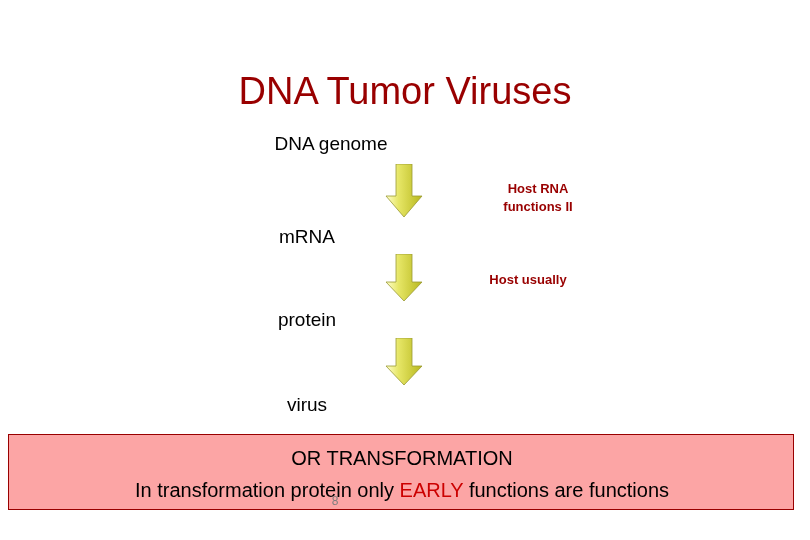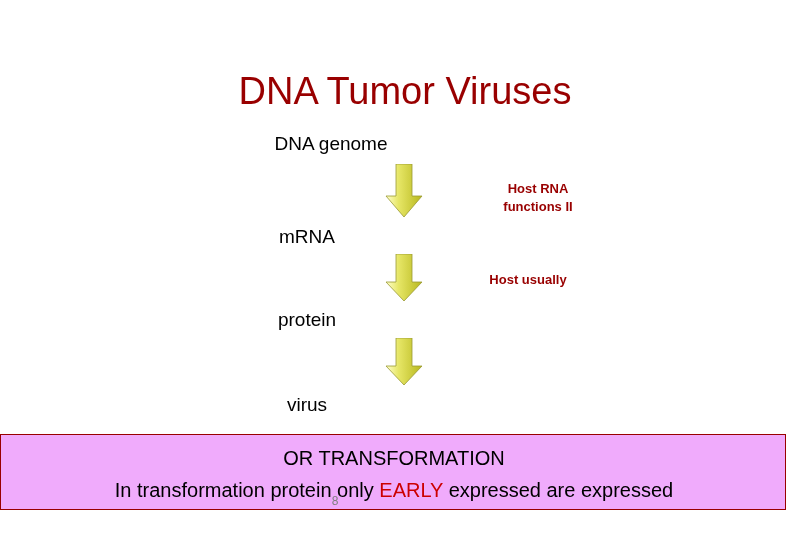--- a/index.html
+++ b/index.html
@@ -88,25 +88,25 @@
     position: absolute;
     width: 40px;
   }
   #arrow-1 { left: 384px; top: 164px; height: 54px; }
   #arrow-2 { left: 384px; top: 254px; height: 48px; }
   #arrow-3 { left: 384px; top: 338px; height: 48px; }
   .arrow svg { display: block; }
 
   #bottom-box {
     position: absolute;
-    left: 0;
+    left: 8px;
     top: 434px;
     width: 786px;
     height: 76px;
-    background: #f0abfc;
+    background: #fca5a5;
     border: 1.5px solid #990000;
     box-sizing: border-box;
   }
   #box-line-1 {
     position: absolute;
     left: 0;
     top: 12px;
     width: 786px;
     text-align: center;
     font-size: 20px;
@@ -191,18 +191,18 @@
         </linearGradient>
       </defs>
       <polygon points="12,0 28,0 28,28 38,28 20,47 2,28 12,28" fill="url(#g3)" stroke="#999933" stroke-width="0.8"></polygon>
     </svg>
   </div>
 
   <div class="flow-label" id="label-virus">virus</div>
 
   <div id="bottom-box">
     <div id="box-line-1">OR TRANSFORMATION</div>
-    <div id="box-line-2"><span>In transformation protein only </span><span class="early-word">EARLY</span><span> expressed are expressed</span></div>
+    <div id="box-line-2"><span>In transformation protein only </span><span class="early-word">EARLY</span><span> functions are functions</span></div>
   </div>
 
   <div id="page-number">8</div>
 
 </div>
 
 </body></html>

